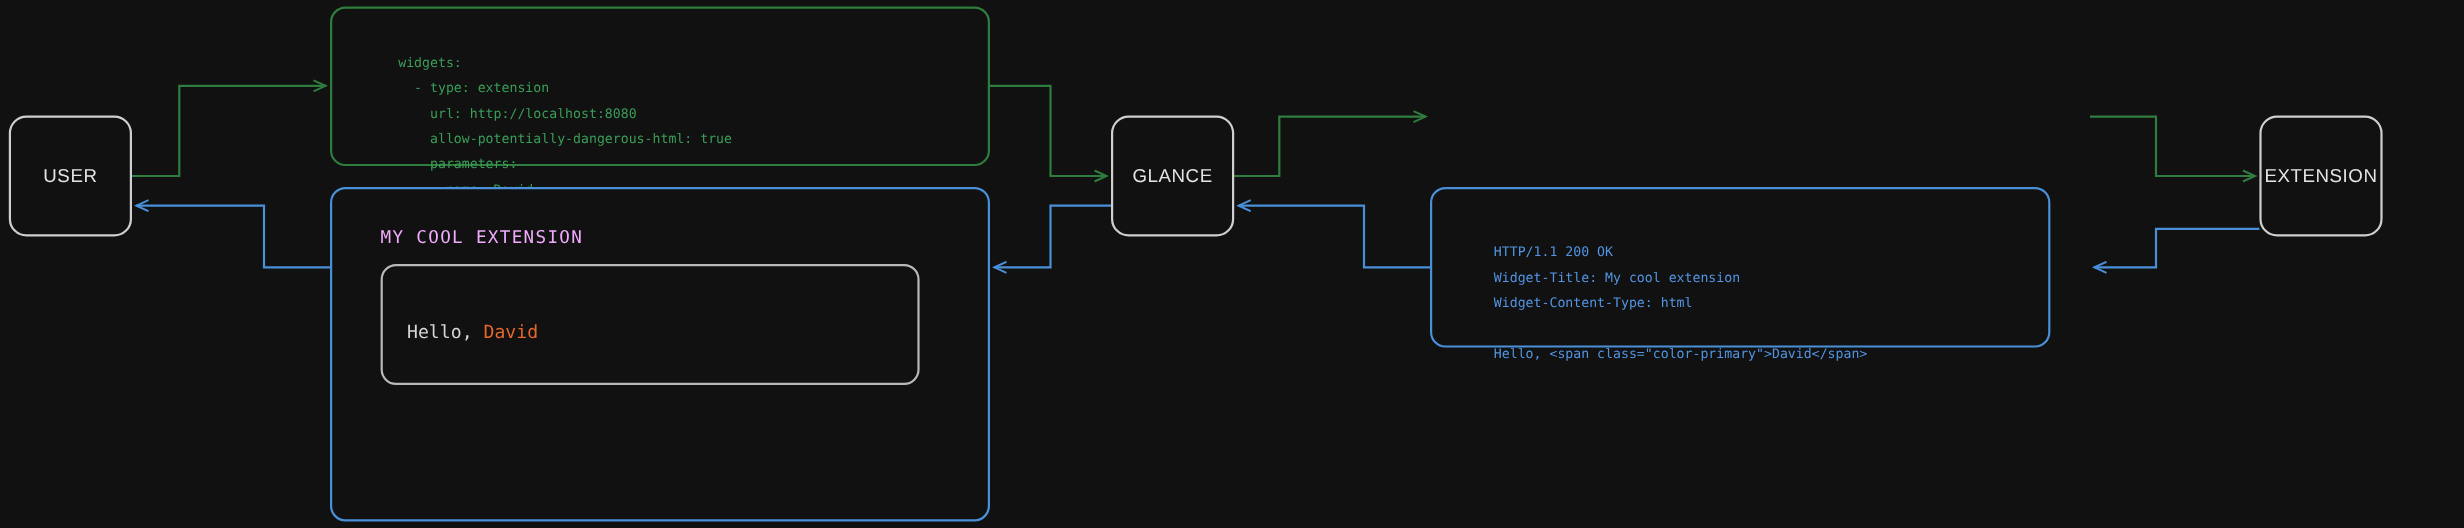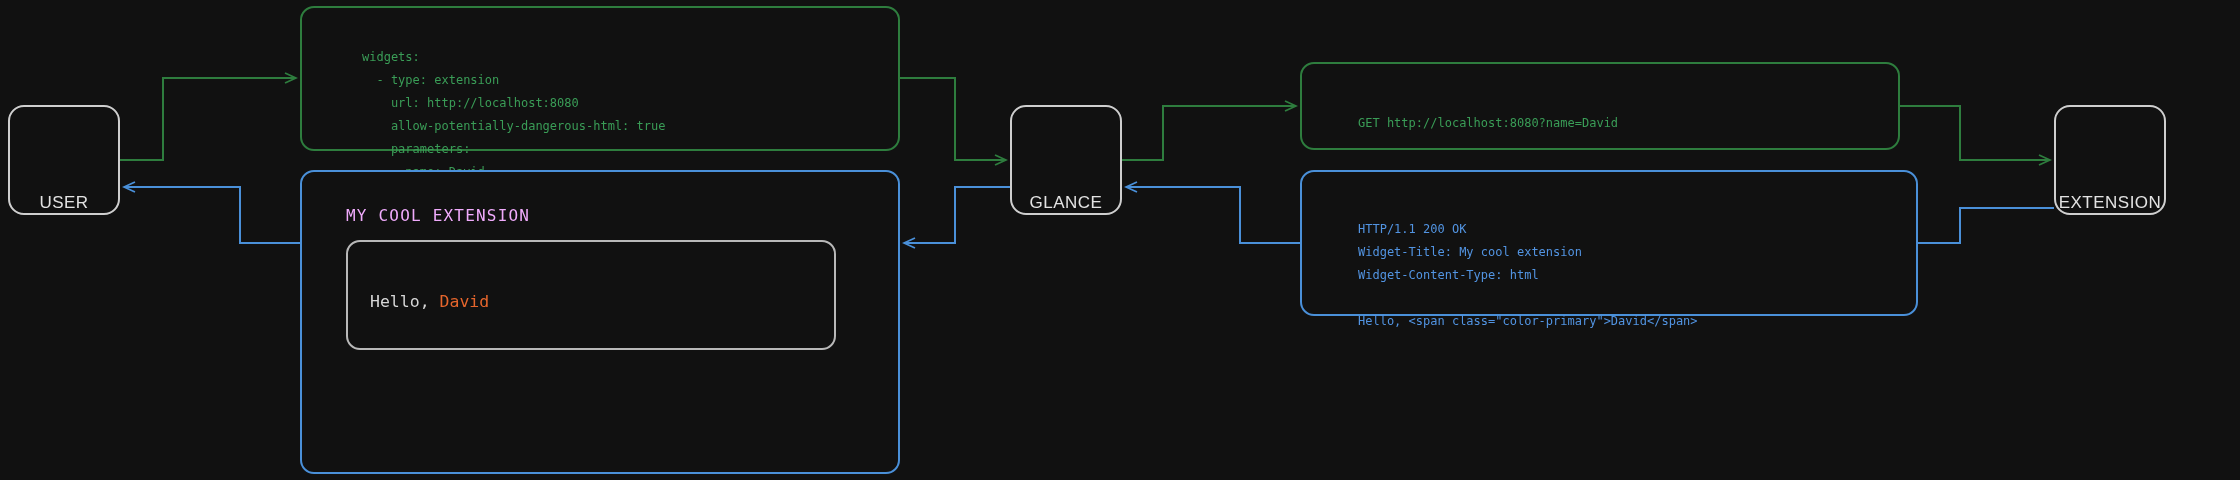--- a/index.html
+++ b/index.html
@@ -27,21 +27,21 @@
   }
 
   
   .node {
     position: absolute;
     box-sizing: border-box;
     border: 2px solid #cfcfcf;
     border-radius: 16px;
     background: #111111;
     display: flex;
-    align-items: flex-end;
+    align-items: center;
     justify-content: center;
     font-family: "Liberation Sans", sans-serif;
     font-size: 17px;
     letter-spacing: 0.5px;
     color: #e3e3e3;
   }
 
   
   .panel {
     position: absolute;
@@ -95,21 +95,21 @@
     font-size: 16.5px;
     color: #d6d6d6;
     white-space: pre;
   }
   #widget-card-name { color: #e5652c; }
 
   
   #request-panel  { left: 1300px; top: 62px;  width: 600px; height: 88px; }
   #request-code   { position: absolute; left: 40px; top: 32px; }
 
-  #response-panel { left: 1300px; top: 170px; width: 618px; height: 146px; }
+  #response-panel { left: 1300px; top: 170px; width: 564px; height: 146px; }
   #response-code  { position: absolute; left: 40px; top: 30px; }
 
   
   #node-user      { left: 8px;    top: 105px; width: 112px; height: 110px; }
   #node-glance    { left: 1010px; top: 105px; width: 112px; height: 110px; }
   #node-extension { left: 2054px; top: 105px; width: 112px; height: 110px; }
 </style>
 </head>
 <body>
 
@@ -159,23 +159,20 @@
       name: David</pre>
   </div>
 
   <div class="panel blue" id="widget-panel">
     <div id="widget-title">MY COOL EXTENSION</div>
     <div id="widget-card">
       <div id="widget-card-text"><span>Hello, </span><span id="widget-card-name">David</span></div>
     </div>
   </div>
 
-  <div class="panel" id="request-panel">
-    <pre class="code" id="request-code">GET http://localhost:8080?name=David</pre>
-  </div>
 
   <div class="panel blue" id="response-panel">
     <pre class="code blue" id="response-code">HTTP/1.1 200 OK
 Widget-Title: My cool extension
 Widget-Content-Type: html
 
 Hello, &lt;span class="color-primary"&gt;David&lt;/span&gt;</pre>
   </div>
 
 </div>

